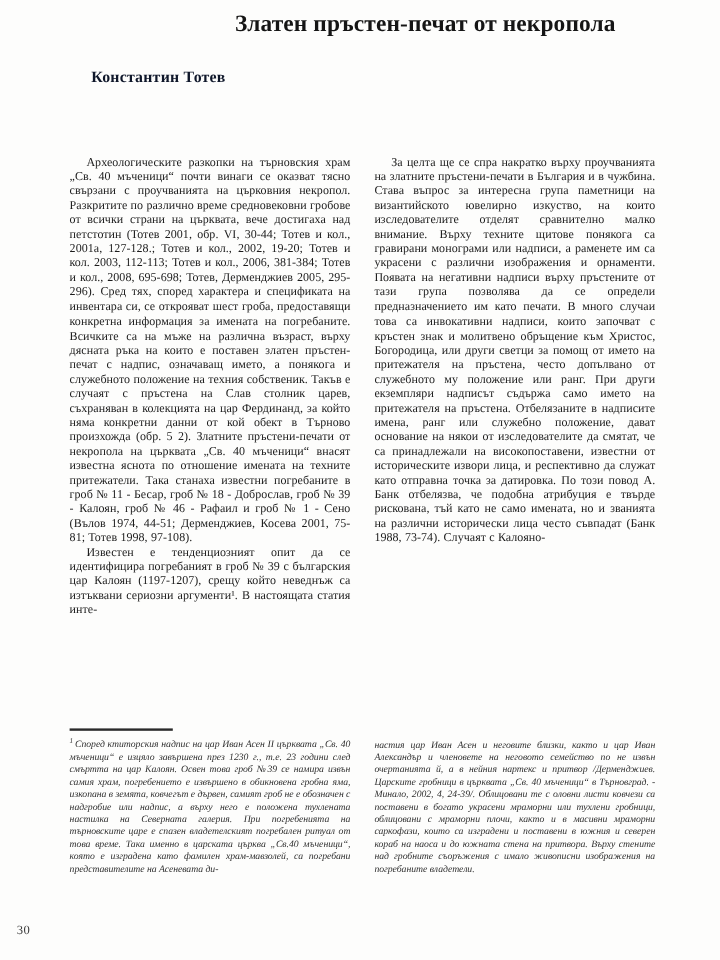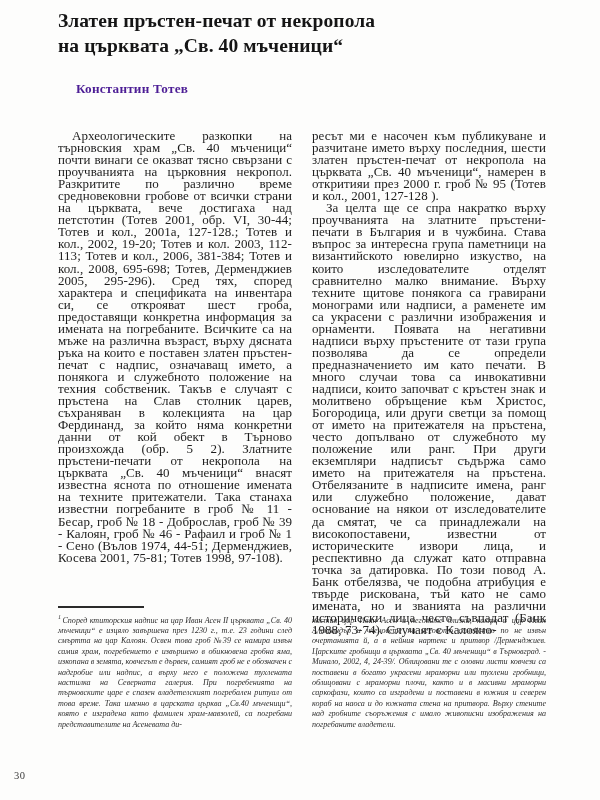--- a/index.html
+++ b/index.html
@@ -29,55 +29,56 @@
     left: 58px;
     top: 0;
     width: 490px;
     height: 800px;
   }
 
   
   .title-block {
     padding-top: 8px;
     width: 455px;
+    text-align: right;
   }
   .title-line {
     font-family: "Liberation Serif", "DejaVu Serif", serif;
     font-weight: bold;
     font-size: 19.5px;
     line-height: 25px;
     letter-spacing: 0.1px;
     color: #151515;
     white-space: nowrap;
   }
   .author {
     margin-top: 23px;
     margin-left: 18px;
     font-size: 13.2px;
     font-weight: bold;
     letter-spacing: 0.2px;
-    color: #4c1d95;
+    color: #0f172a;
   }
 
   
   .columns {
     position: absolute;
     top: 130px;
     left: 0;
     width: 489px;
     height: 600px;
     display: flex;
     gap: 20px;
   }
   .col {
     width: 234px;
     position: relative;
   }
   .col-body {
-    font-size: 13px;
+    font-size: 10px;
     line-height: 12.05px;
     text-align: justify;
     text-justify: inter-word;
     color: #1c1c1c;
     letter-spacing: 0.04px;
     word-spacing: 0.2px;
   }
   .col-body p {
     margin: 0;
     text-indent: 14px;
@@ -124,42 +125,41 @@
   }
 </style>
 </head>
 <body>
 
 <div class="page">
   <div class="page-inner">
 
     <div class="title-block">
       <div class="title-line">Златен пръстен-печат от некропола</div>
-      <div class="title-line">на църквата „Св. 40 мъченици“</div>
     </div>
 
     <div class="author">Константин Тотев</div>
 
     <div class="columns">
 
       <div class="col">
         <div class="col-body">
           <p>Археологическите разкопки на търновския храм „Св. 40 мъченици“ почти винаги се оказват тясно свързани с проучванията на църковния некропол. Разкритите по различно време средновековни гробове от всички страни на църквата, вече достигаха над петстотин (Тотев 2001, обр. VI, 30-44; Тотев и кол., 2001а, 127-128.; Тотев и кол., 2002, 19-20; Тотев и кол. 2003, 112-113; Тотев и кол., 2006, 381-384; Тотев и кол., 2008, 695-698; Тотев, Дерменджиев 2005, 295-296). Сред тях, според характера и спецификата на инвентара си, се открояват шест гроба, предоставящи конкретна информация за имената на погребаните. Всичките са на мъже на различна възраст, върху дясната ръка на които е поставен златен пръстен-печат с надпис, означаващ името, а понякога и служебното положение на техния собственик. Такъв е случаят с пръстена на Слав столник царев, съхраняван в колекцията на цар Фердинанд, за който няма конкретни данни от кой обект в Търново произхожда (обр. 5 2). Златните пръстени-печати от некропола на църквата „Св. 40 мъченици“ внасят известна яснота по отношение имената на техните притежатели. Така станаха известни погребаните в гроб № 11 - Бесар, гроб № 18 - Доброслав, гроб № 39 - Калоян, гроб № 46 - Рафаил и гроб № 1 - Сено (Вълов 1974, 44-51; Дерменджиев, Косева 2001, 75-81; Тотев 1998, 97-108).</p>
+          <p>Известен е тенденциозният опит да се идентифицира погребаният в гроб № 39 с българския цар Калоян (1197-1207), срещу който неведнъж са изтъквани сериозни аргументи¹. В настоящата статия инте-</p>
         </div>
         <div class="footnote-wrap">
           <div class="footnote-rule"></div>
           <div class="footnote">
             <p><span class="fn-marker">1</span><span>Според ктиторския надпис на цар Иван Асен II църквата „Св. 40 мъченици“ е изцяло завършена през 1230 г., т.е. 23 години след смъртта на цар Калоян. Освен това гроб №39 се намира извън самия храм, погребението е извършено в обикновена гробна яма, изкопана в земята, ковчегът е дървен, самият гроб не е обозначен с надгробие или надпис, а върху него е положена тухлената настилка на Северната галерия. При погребенията на търновските царе е спазен владетелският погребален ритуал от това време. Така именно в царската църква „Св.40 мъченици“, която е изградена като фамилен храм-мавзолей, са погребани представителите на Асеневата ди-</span></p>
           </div>
         </div>
       </div>
 
       <div class="col">
         <div class="col-body">
-          <p class="noindent">ресът ми е насочен към публикуване и разчитане името върху последния, шести златен пръстен-печат от некропола на църквата „Св. 40 мъченици“, намерен в откритияи през 2000 г. гроб № 95 (Тотев и кол., 2001, 127-128 ).</p>
           <p>За целта ще се спра накратко върху проучванията на златните пръстени-печати в България и в чужбина. Става въпрос за интересна група паметници на византийското ювелирно изкуство, на които изследователите отделят сравнително малко внимание. Върху техните щитове понякога са гравирани монограми или надписи, а раменете им са украсени с различни изображения и орнаменти. Появата на негативни надписи върху пръстените от тази група позволява да се определи предназначението им като печати. В много случаи това са инвокативни надписи, които започват с кръстен знак и молитвено обръщение към Христос, Богородица, или други светци за помощ от името на притежателя на пръстена, често допълвано от служебното му положение или ранг. При други екземпляри надписът съдържа само името на притежателя на пръстена. Отбелязаните в надписите имена, ранг или служебно положение, дават основание на някои от изследователите да смятат, че са принадлежали на високопоставени, известни от историческите извори лица, и респективно да служат като отправна точка за датировка. По този повод А. Банк отбелязва, че подобна атрибуция е твърде рискована, тъй като не само имената, но и званията на различни исторически лица често съвпадат (Банк 1988, 73-74). Случаят с Калояно-</p>
         </div>
         <div class="footnote-wrap">
           <div class="footnote">
             <p>настия цар Иван Асен и неговите близки, както и цар Иван Александър и членовете на неговото семейство по не извън очертанията й, а в нейния нартекс и притвор /Дерменджиев. Царските гробници в църквата „Св. 40 мъченици“ в Търновград. - Минало, 2002, 4, 24-39/. Облицовани те с оловни листи ковчези са поставени в богато украсени мраморни или тухлени гробници, облицовани с мраморни плочи, както и в масивни мраморни саркофази, които са изградени и поставени в южния и северен кораб на наоса и до южната стена на притвора. Върху стените над гробните съоръжения с имало живописни изображения на погребаните владетели.</p>
           </div>
         </div>
       </div>
 
     </div>

